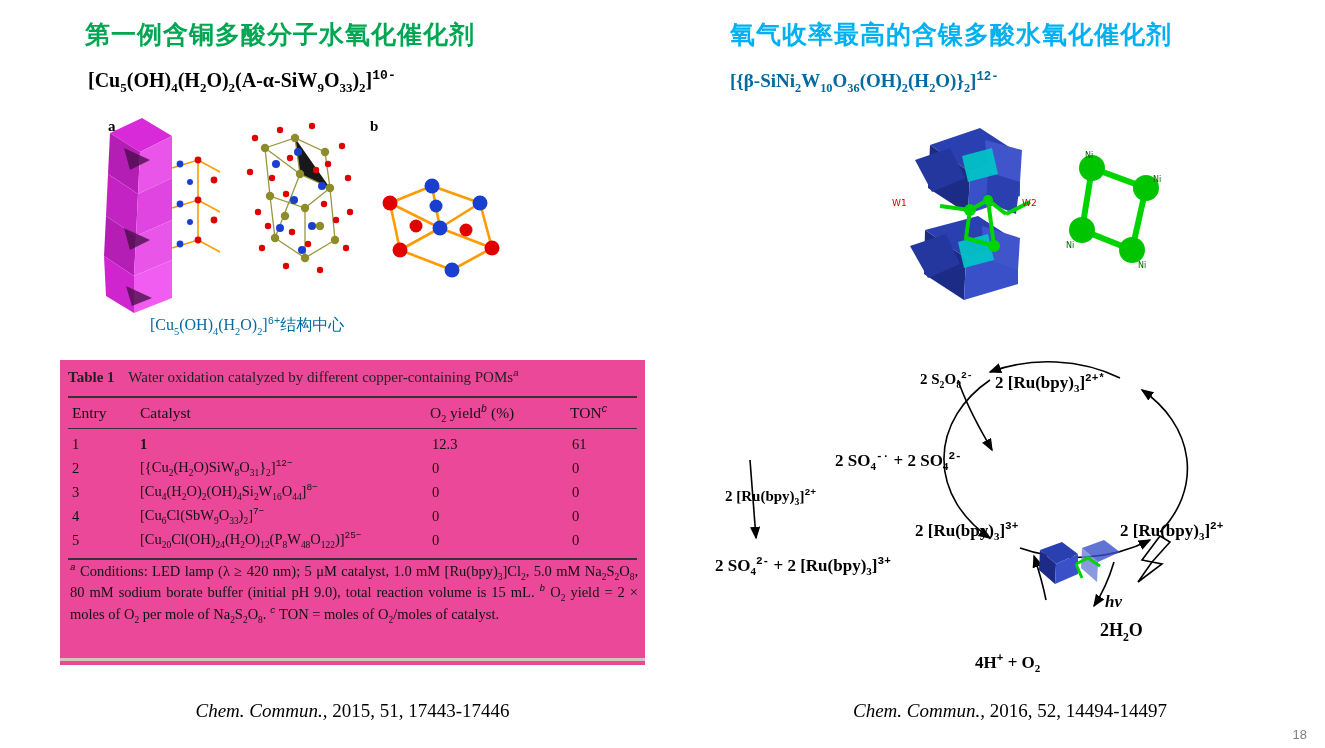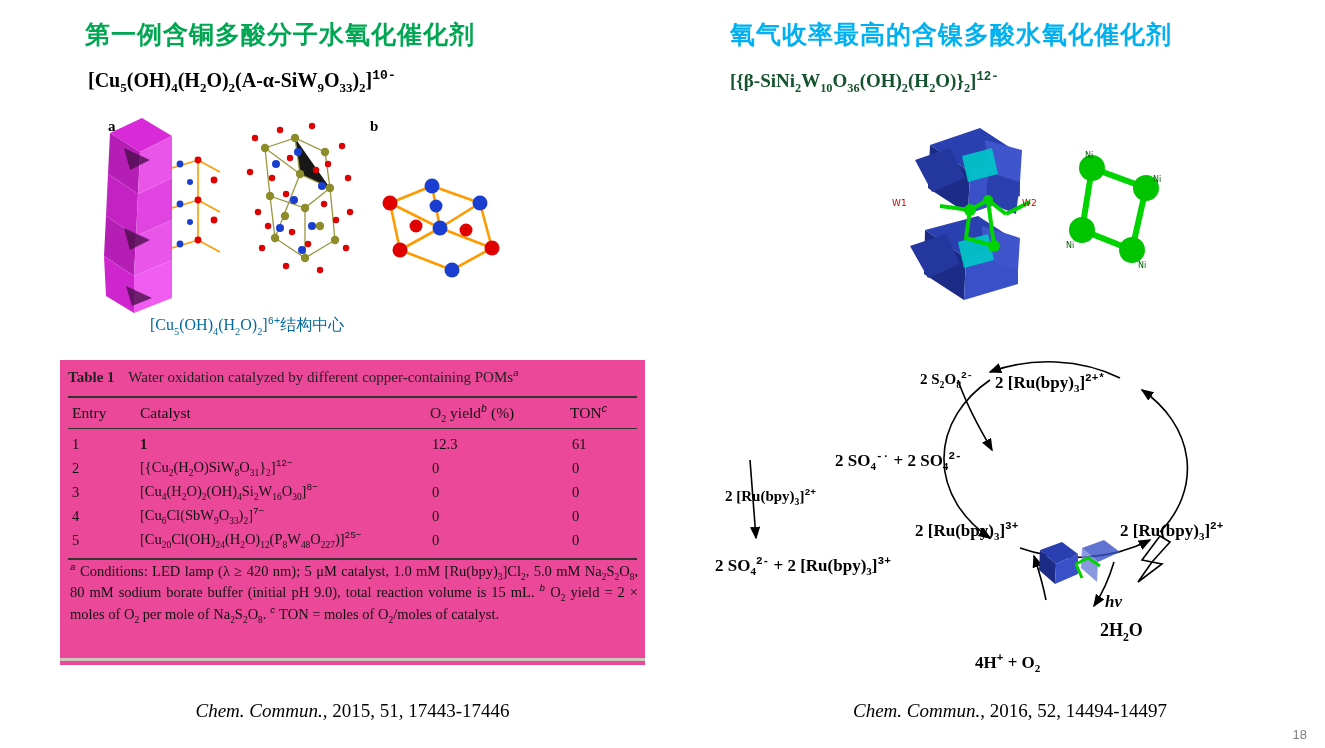--- a/index.html
+++ b/index.html
@@ -26,21 +26,21 @@
     position:absolute;left:40px;top:18px;
     font-size:25px;font-weight:bold;color:#00b0f0;
     letter-spacing:1px;white-space:nowrap;
   }
   .formula-left{
     position:absolute;left:88px;top:68px;
     font-size:20px;font-weight:bold;color:#000;white-space:nowrap;
   }
   .formula-right{
     position:absolute;left:40px;top:70px;
-    font-size:19px;font-weight:bold;color:#14532d;white-space:nowrap;
+    font-size:19px;font-weight:bold;color:#0369a1;white-space:nowrap;
   }
   sup{font-size:0.65em;vertical-align:super;font-family:Liberation Mono, monospace;}
   sub{font-size:0.65em;vertical-align:sub;}
 
   .lbl-a{position:absolute;left:108px;top:118px;font-size:15px;font-weight:bold;}
   .lbl-b{position:absolute;left:370px;top:118px;font-size:15px;font-weight:bold;}
 
   .center-caption{
     position:absolute;left:150px;top:315px;width:420px;text-align:left;
     font-size:16px;color:#0369a1;
@@ -268,33 +268,33 @@
           <div class="row c-ton" style="top:76px">61</div>
         </div>
         <div>
           <div class="row c-entry" style="top:100px">2</div>
           <div class="row c-cat" style="top:98px">[{Cu<sub>2</sub>(H<sub>2</sub>O)SiW<sub>8</sub>O<sub>31</sub>}<sub>2</sub>]<sup>12−</sup></div>
           <div class="row c-yield" style="top:100px">0</div>
           <div class="row c-ton" style="top:100px">0</div>
         </div>
         <div>
           <div class="row c-entry" style="top:124px">3</div>
-          <div class="row c-cat" style="top:122px">[Cu<sub>4</sub>(H<sub>2</sub>O)<sub>2</sub>(OH)<sub>4</sub>Si<sub>2</sub>W<sub>16</sub>O<sub>30</sub>]<sup>8−</sup></div>
+          <div class="row c-cat" style="top:122px">[Cu<sub>4</sub>(H<sub>2</sub>O)<sub>2</sub>(OH)<sub>4</sub>Si<sub>2</sub>W<sub>16</sub>O<sub>44</sub>]<sup>8−</sup></div>
           <div class="row c-yield" style="top:124px">0</div>
           <div class="row c-ton" style="top:124px">0</div>
         </div>
         <div>
           <div class="row c-entry" style="top:148px">4</div>
           <div class="row c-cat" style="top:146px">[Cu<sub>6</sub>Cl(SbW<sub>9</sub>O<sub>33</sub>)<sub>2</sub>]<sup>7−</sup></div>
           <div class="row c-yield" style="top:148px">0</div>
           <div class="row c-ton" style="top:148px">0</div>
         </div>
         <div>
           <div class="row c-entry" style="top:172px">5</div>
-          <div class="row c-cat" style="top:170px">[Cu<sub>20</sub>Cl(OH)<sub>24</sub>(H<sub>2</sub>O)<sub>12</sub>(P<sub>8</sub>W<sub>48</sub>O<sub>227</sub>)]<sup>25−</sup></div>
+          <div class="row c-cat" style="top:170px">[Cu<sub>20</sub>Cl(OH)<sub>24</sub>(H<sub>2</sub>O)<sub>12</sub>(P<sub>8</sub>W<sub>48</sub>O<sub>122</sub>)]<sup>25−</sup></div>
           <div class="row c-yield" style="top:172px">0</div>
           <div class="row c-ton" style="top:172px">0</div>
         </div>
       </div>
 
       <div class="footnote"><sup><i>a</i></sup> Conditions: LED lamp (λ ≥ 420 nm); 5 μM catalyst, 1.0 mM [Ru(bpy)<sub>3</sub>]Cl<sub>2</sub>, 5.0 mM Na<sub>2</sub>S<sub>2</sub>O<sub>8</sub>, 80 mM sodium borate buffer (initial pH 9.0), total reaction volume is 15 mL. <sup><i>b</i></sup> O<sub>2</sub> yield = 2 × moles of O<sub>2</sub> per mole of Na<sub>2</sub>S<sub>2</sub>O<sub>8</sub>. <sup><i>c</i></sup> TON = moles of O<sub>2</sub>/moles of catalyst.</div>
     </div>
 
     <div class="cite-left cite"><i>Chem. Commun.,</i> 2015, 51, 17443-17446</div>
   </div>

